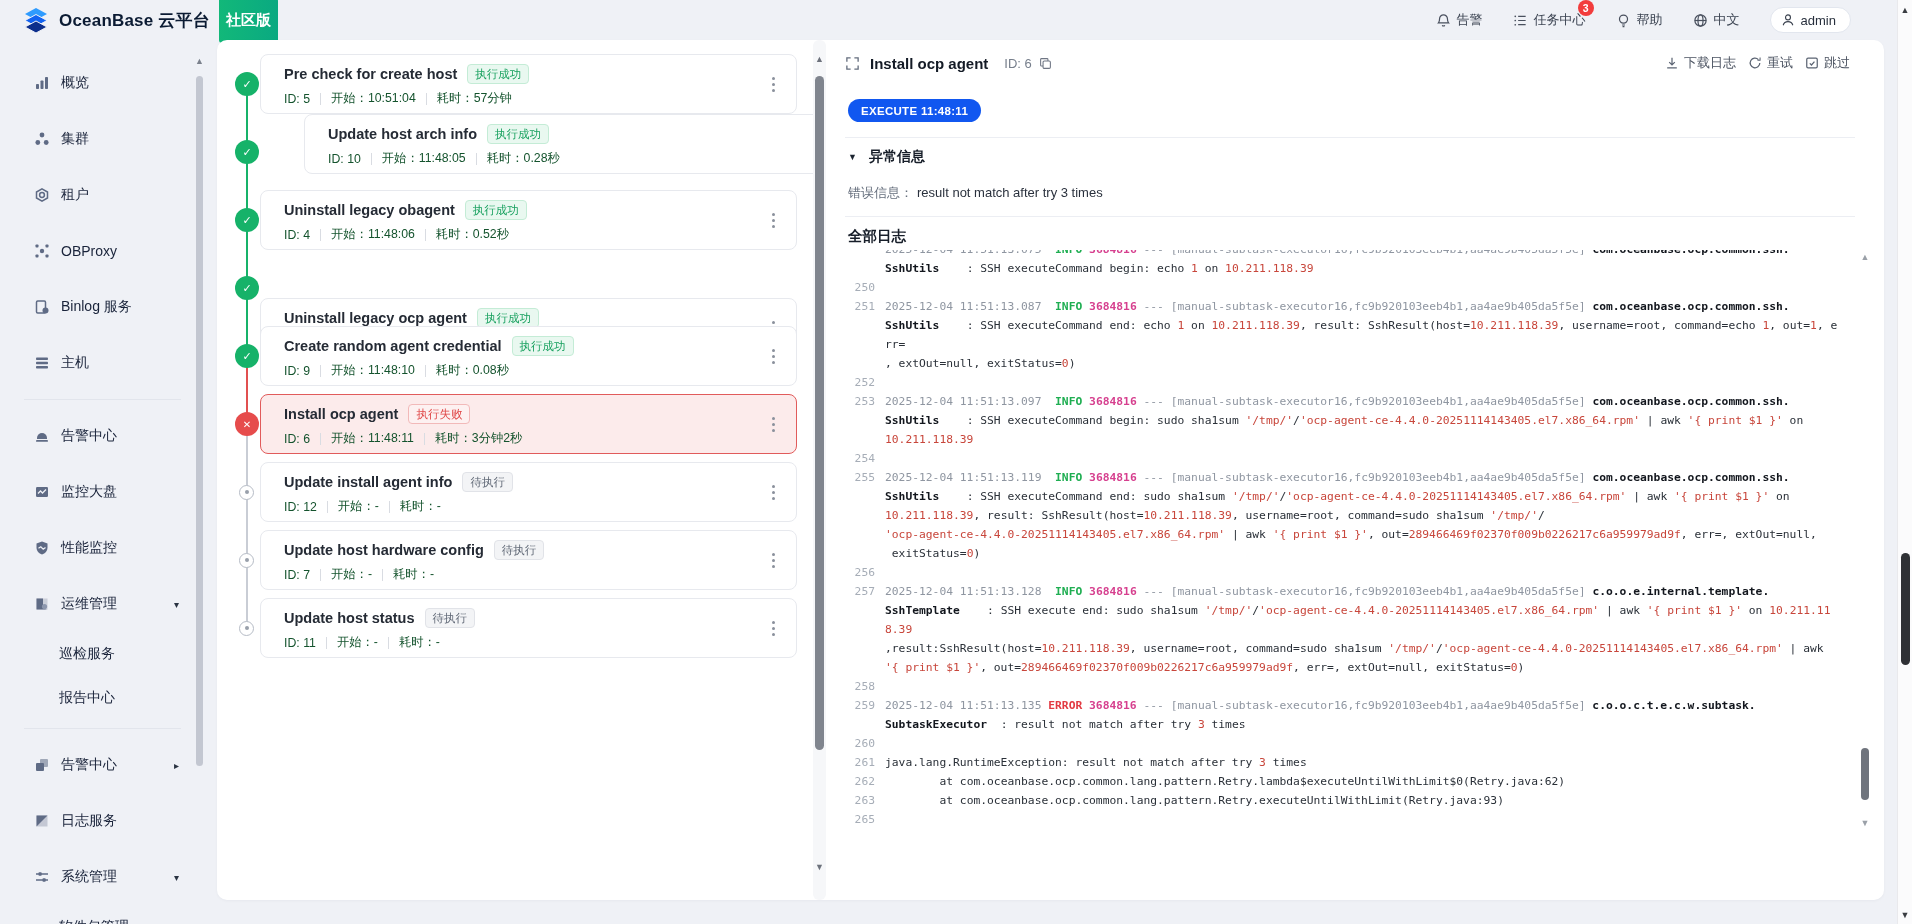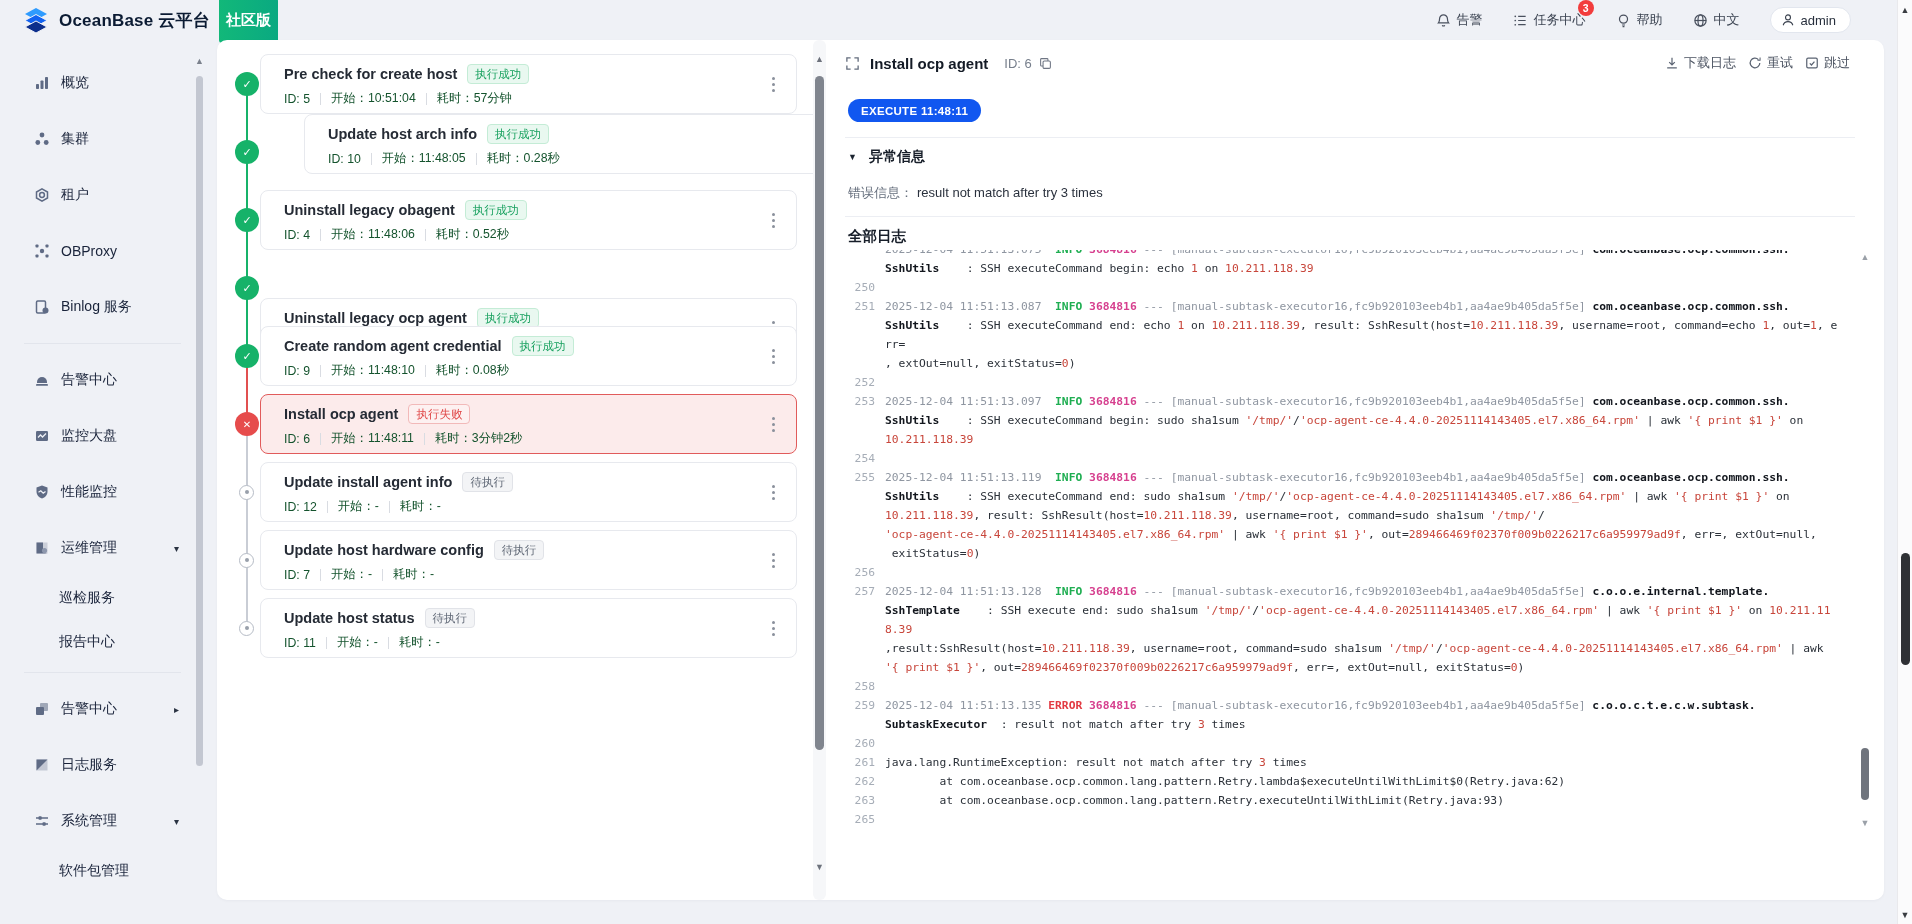--- a/index.html
+++ b/index.html
@@ -190,20 +190,30 @@
       </div>
       <div class="side-item">
         <span style="display: flex;">
           <svg width="16" height="16" viewBox="0 0 16 16" fill="none" stroke="#5f6b85" stroke-width="1.5">
             <rect x="2.5" y="2" width="9" height="12" rx="1.2"></rect>
             <circle cx="11.5" cy="11.5" r="3" fill="#5f6b85" stroke="none"></circle>
           </svg>
         </span>
         <span class="lbl">Binlog 服务</span>
       </div>
+      <div class="side-item">
+        <span style="display: flex;">
+          <svg width="16" height="16" viewBox="0 0 16 16" fill="#5f6b85">
+            <rect x="2" y="2.5" width="12" height="2.6" rx="0.8"></rect>
+            <rect x="2" y="6.7" width="12" height="2.6" rx="0.8"></rect>
+            <rect x="2" y="10.9" width="12" height="2.6" rx="0.8"></rect>
+          </svg>
+        </span>
+        <span class="lbl">主机</span>
+      </div>
       <div class="side-div"></div>
       <div class="side-item">
         <span style="display: flex;">
           <svg width="16" height="16" viewBox="0 0 16 16" fill="#5f6b85">
             <path d="M3 10a5 5 0 0 1 10 0v1H3z"></path>
             <rect x="2" y="12" width="12" height="1.8" rx="0.9"></rect>
           </svg>
         </span>
         <span class="lbl">告警中心</span>
       </div>

